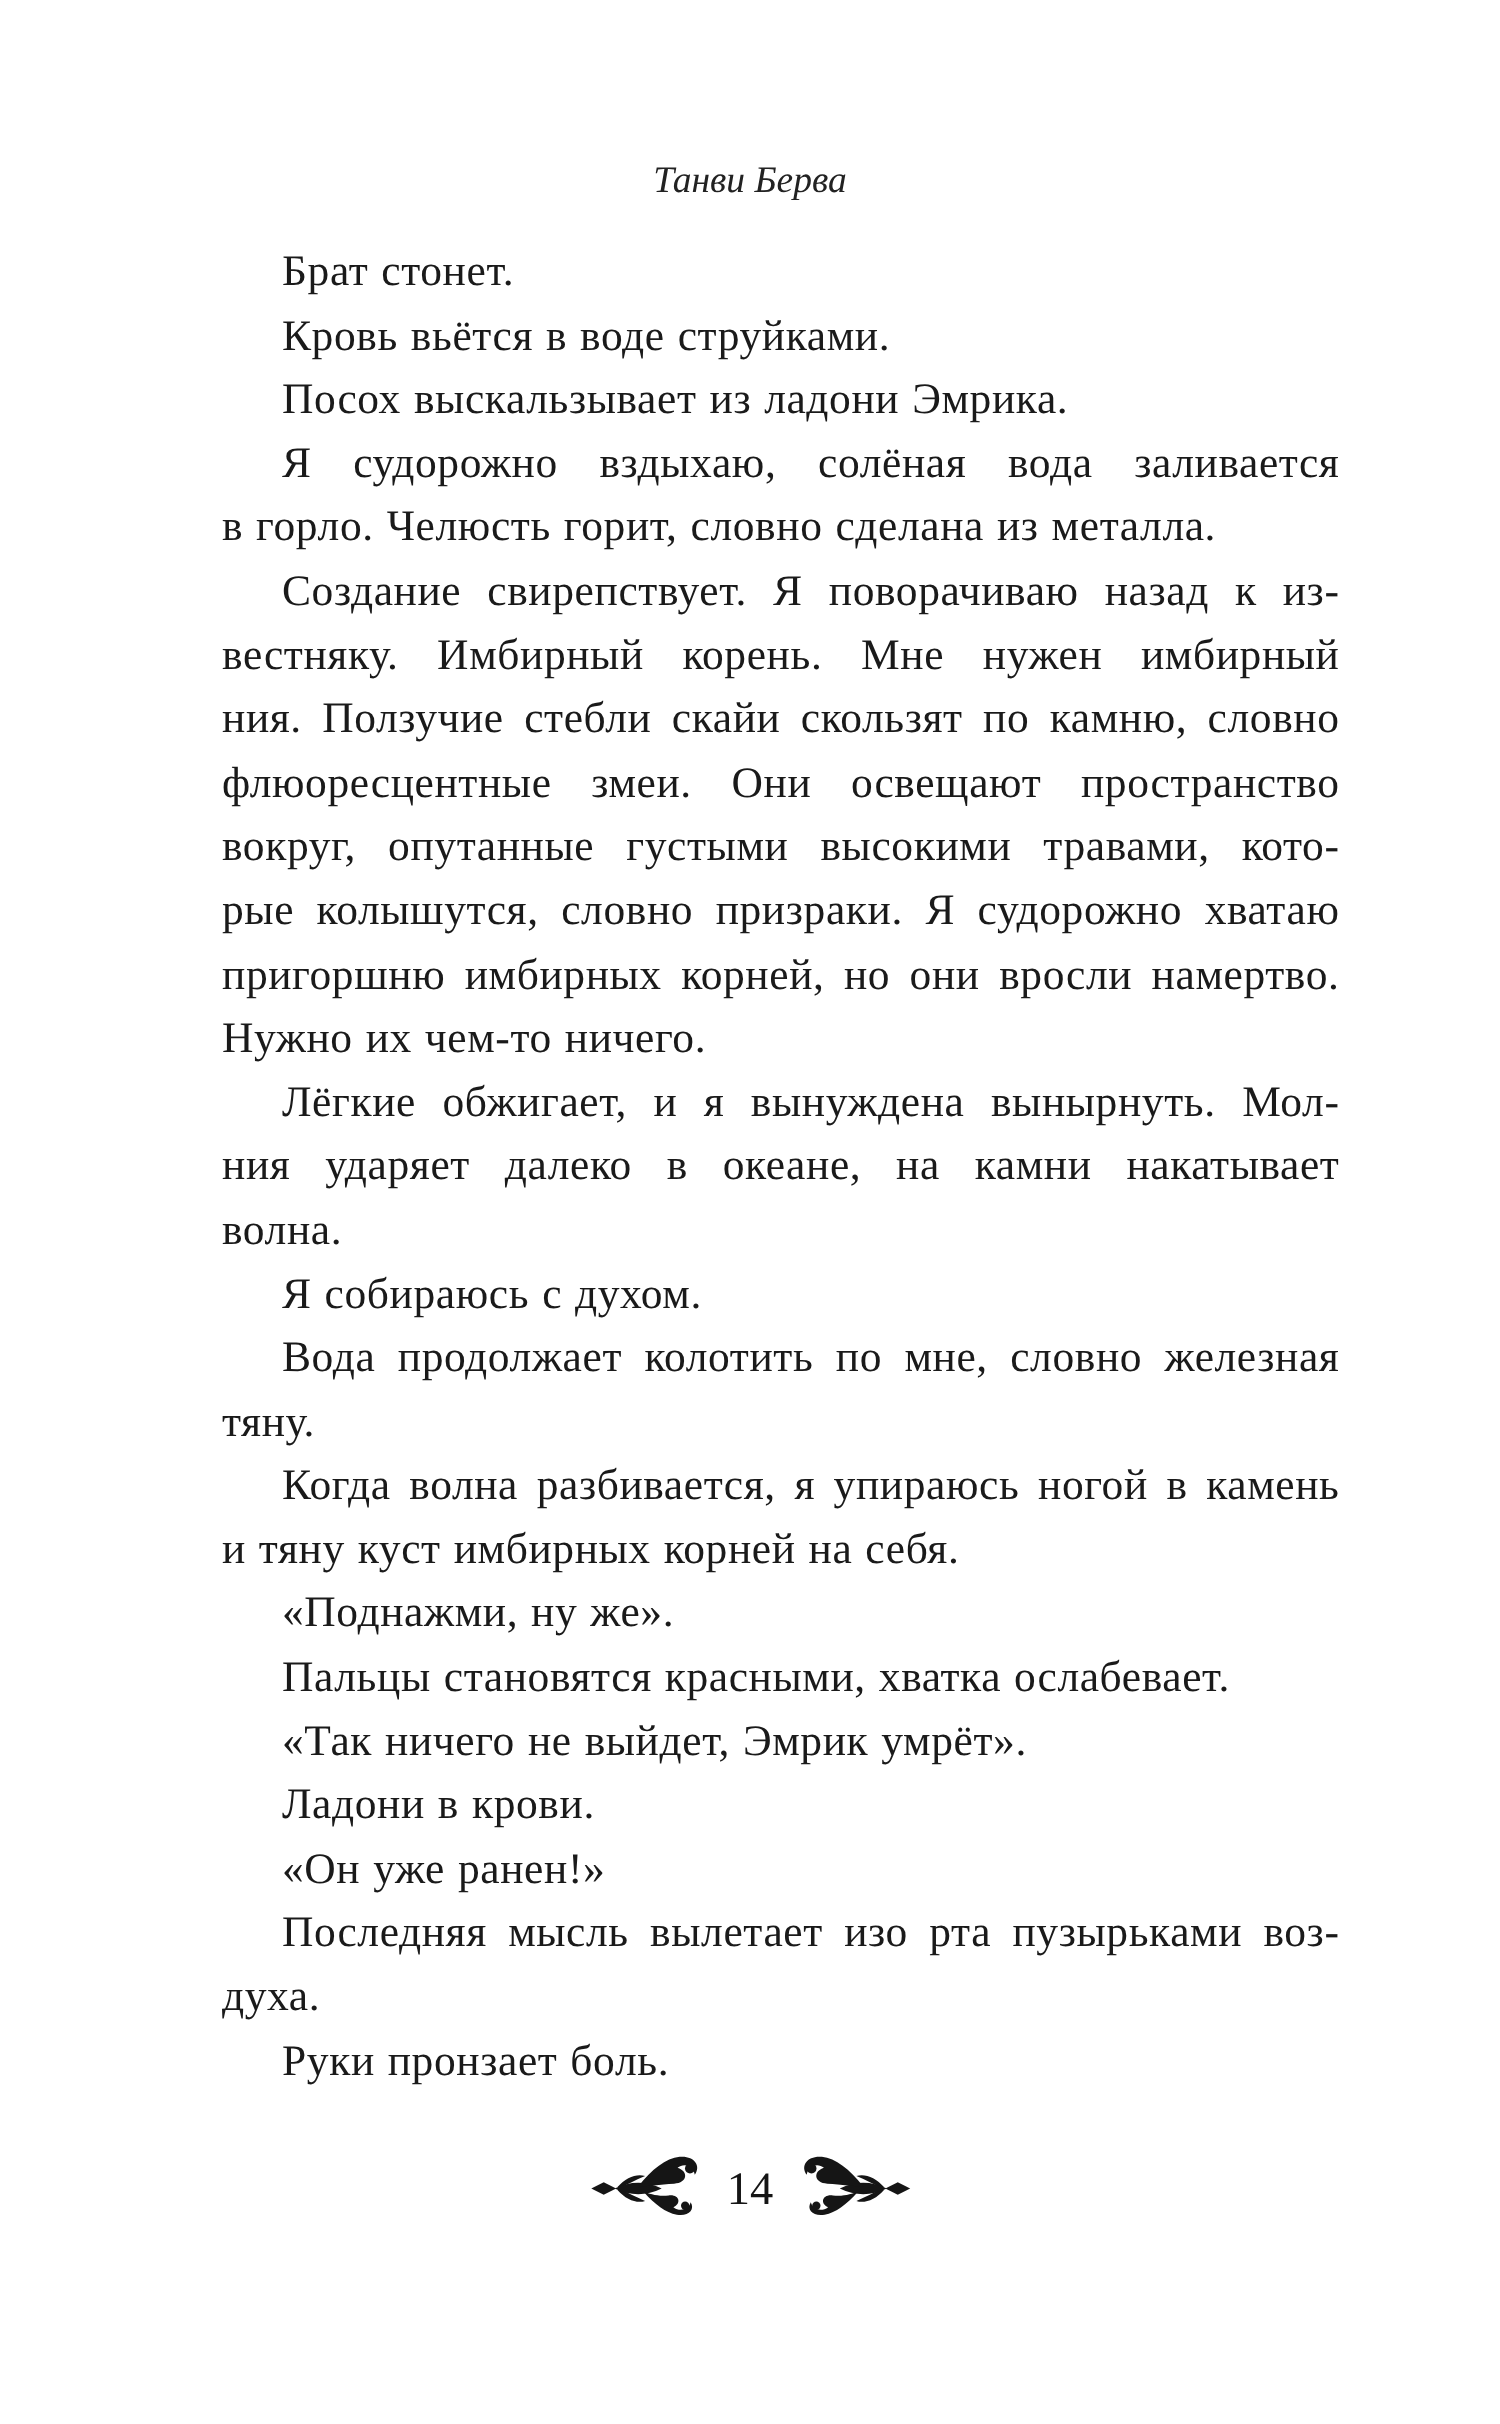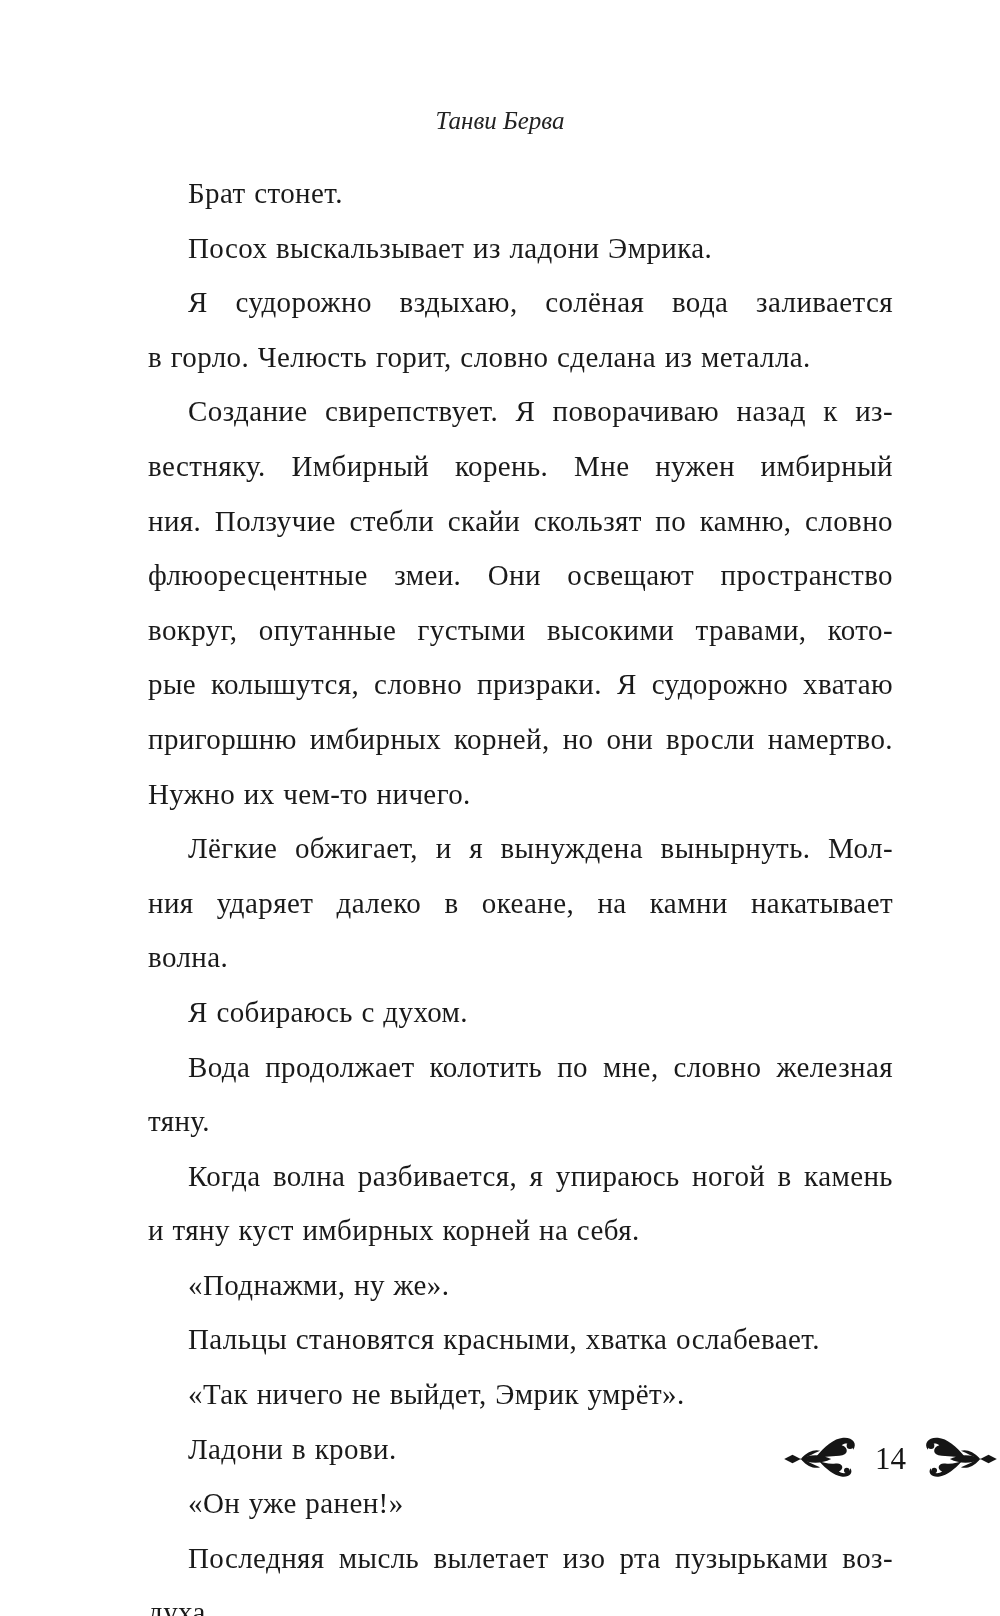--- a/index.html
+++ b/index.html
@@ -34,36 +34,35 @@
     width: 745px;
     font-size: 29px;
     line-height: 42.6px;
     letter-spacing: 0.4px;
     word-spacing: 1px;
   }
   .line {
     text-align: justify;
     text-align-last: justify;
     white-space: normal;
-    margin-top: 12px;
   }
   .line.last {
     text-align: left;
     text-align-last: left;
   }
   .line.first {
     text-indent: 40px;
   }
   .footer {
     position: absolute;
     top: 1436px;
     left: 0;
     width: 100%;
     display: flex;
-    justify-content: flex-end;
+    justify-content: center;
     align-items: center;
     gap: 12px;
   }
   .page-number {
     font-size: 31px;
     line-height: 46px;
     color: #151515;
     padding: 0 2px;
   }
   .ornament {
@@ -77,20 +76,21 @@
 </style>
 </head>
 <body>
 
 <div class="page">
 
   <div class="running-header">Танви Берва</div>
 
   <div class="text-block">
       <div class="line first last">Брат стонет.</div>
+      <div class="line first last">Кровь вьётся в воде струйками.</div>
       <div class="line first last">Посох выскальзывает из ладони Эмрика.</div>
       <div class="line first">Я судорожно вздыхаю, солёная вода заливается</div>
       <div class="line last">в горло. Челюсть горит, словно сделана из металла.</div>
       <div class="line first">Создание свирепствует. Я поворачиваю назад к из-</div>
       <div class="line">вестняку. Имбирный корень. Мне нужен имбирный</div>
       <div class="line">ния. Ползучие стебли скайи скользят по камню, словно</div>
       <div class="line">флюоресцентные змеи. Они освещают пространство</div>
       <div class="line">вокруг, опутанные густыми высокими травами, кото-</div>
       <div class="line">рые колышутся, словно призраки. Я судорожно хватаю</div>
       <div class="line">пригоршню имбирных корней, но они вросли намертво.</div>

